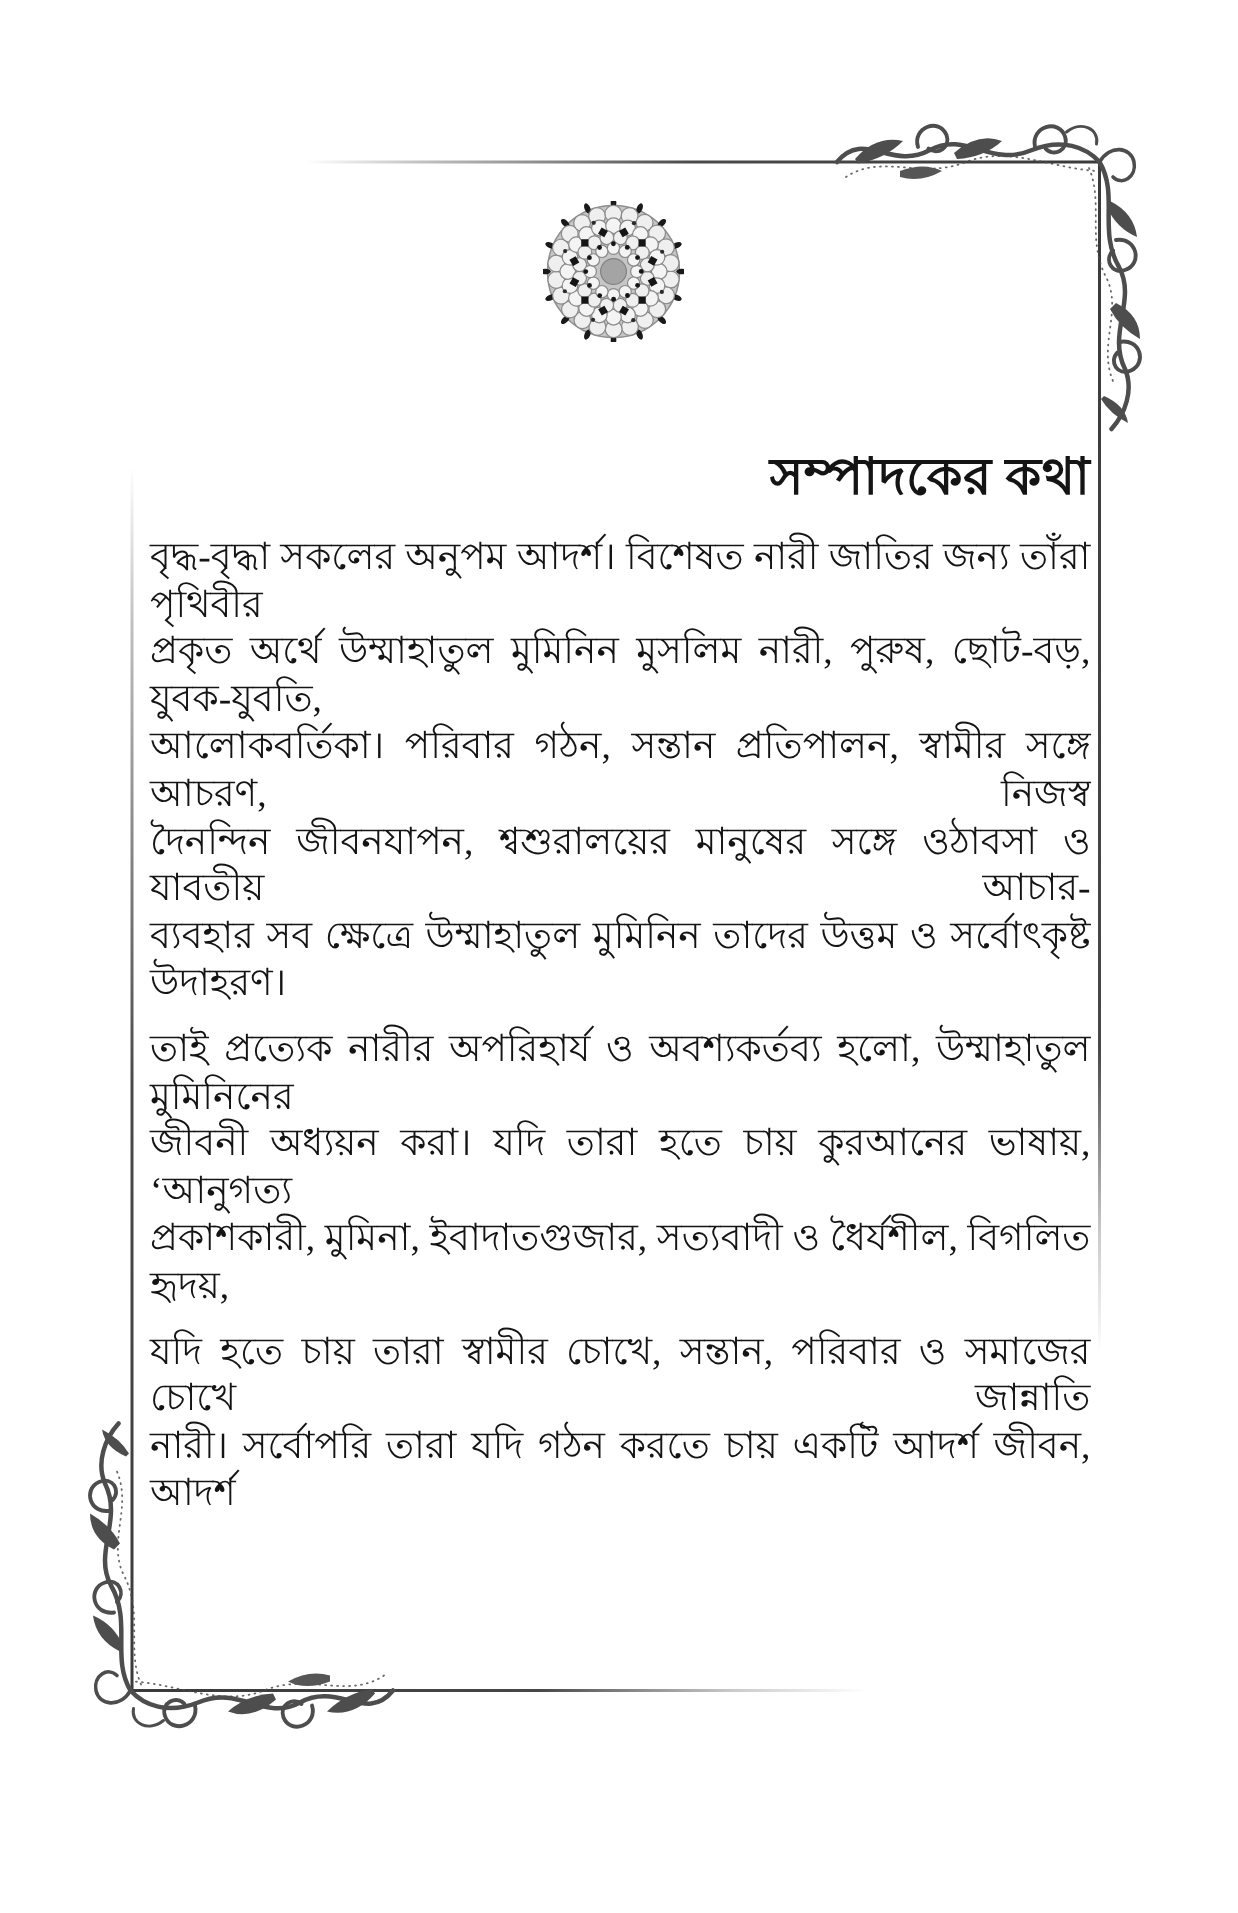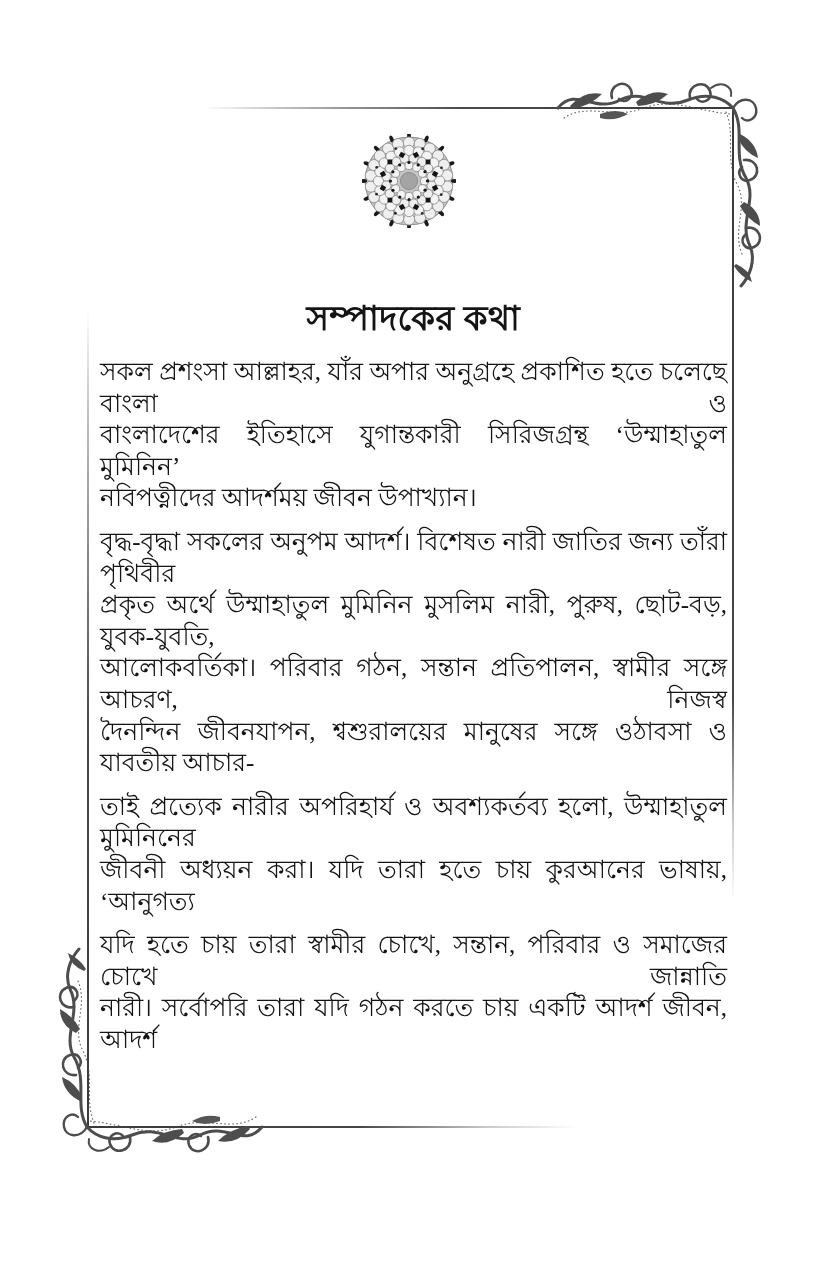--- a/index.html
+++ b/index.html
@@ -41,21 +41,21 @@
   }
   
   .flourish{position:absolute;width:215px;height:225px;}
   .flourish.tr{left:548px;top:68px;}
   .flourish.bl{left:57px;top:942px;}
   
   .medallion{position:absolute;left:362px;top:134px;width:94px;height:94px;}
   
   .heading{
     position:absolute;left:100px;top:299px;width:627px;
-    text-align:center;
+    text-align:right;
     font-size:34px;font-weight:bold;line-height:1.2;
     letter-spacing:0.5px;
   }
   .body-text{
     position:absolute;left:100px;top:356px;width:627px;
     font-size:25px;line-height:31.6px;
   }
   .para{margin-bottom:12px;}
   .para .line{
     text-align:justify;
@@ -222,33 +222,30 @@
       <circle cx="33.842515653665316" cy="14.567291114124338" r="1.4" fill="#2a2a2a"></circle>
       <circle cx="60.629641980802774" cy="14.762865209899026" r="1.4" fill="#2a2a2a"></circle>
       <circle cx="79.43270888587566" cy="33.842515653665316" r="1.4" fill="#2a2a2a"></circle>
       <circle cx="47" cy="47" r="8.6" fill="#a4a4a4" stroke="#828282" stroke-width="0.8"></circle>
     </svg>
 
   <h1 class="heading">সম্পাদকের কথা</h1>
 
   <div class="body-text">
     <div class="para">
-        <div class="line">সকল প্রশংসা আল্লাহর, যাঁর অপার অনুগ্রহে প্রকাশিত হতে চলেছে বাংলা ও</div>
-        <div class="line">বাংলাদেশের ইতিহাসে যুগান্তকারী সিরিজগ্রন্থ ‘উম্মাহাতুল মুমিনিন’</div>
-        <div class="line">নবিপত্নীদের আদর্শময় জীবন উপাখ্যান।</div>
-      </div>
-    <div class="para">
         <div class="line">বৃদ্ধ-বৃদ্ধা সকলের অনুপম আদর্শ। বিশেষত নারী জাতির জন্য তাঁরা পৃথিবীর</div>
         <div class="line">প্রকৃত অর্থে উম্মাহাতুল মুমিনিন মুসলিম নারী, পুরুষ, ছোট-বড়, যুবক-যুবতি,</div>
         <div class="line">আলোকবর্তিকা। পরিবার গঠন, সন্তান প্রতিপালন, স্বামীর সঙ্গে আচরণ, নিজস্ব</div>
         <div class="line">দৈনন্দিন জীবনযাপন, শ্বশুরালয়ের মানুষের সঙ্গে ওঠাবসা ও যাবতীয় আচার-</div>
+        <div class="line">ব্যবহার সব ক্ষেত্রে উম্মাহাতুল মুমিনিন তাদের উত্তম ও সর্বোৎকৃষ্ট উদাহরণ।</div>
       </div>
     <div class="para">
         <div class="line">তাই প্রত্যেক নারীর অপরিহার্য ও অবশ্যকর্তব্য হলো, উম্মাহাতুল মুমিনিনের</div>
         <div class="line">জীবনী অধ্যয়ন করা। যদি তারা হতে চায় কুরআনের ভাষায়, ‘আনুগত্য</div>
+        <div class="line">প্রকাশকারী, মুমিনা, ইবাদাতগুজার, সত্যবাদী ও ধৈর্যশীল, বিগলিত হৃদয়,</div>
       </div>
     <div class="para">
         <div class="line">যদি হতে চায় তারা স্বামীর চোখে, সন্তান, পরিবার ও সমাজের চোখে জান্নাতি</div>
         <div class="line">নারী। সর্বোপরি তারা যদি গঠন করতে চায় একটি আদর্শ জীবন, আদর্শ</div>
       </div>
 
   </div>
 
 </div>
 

